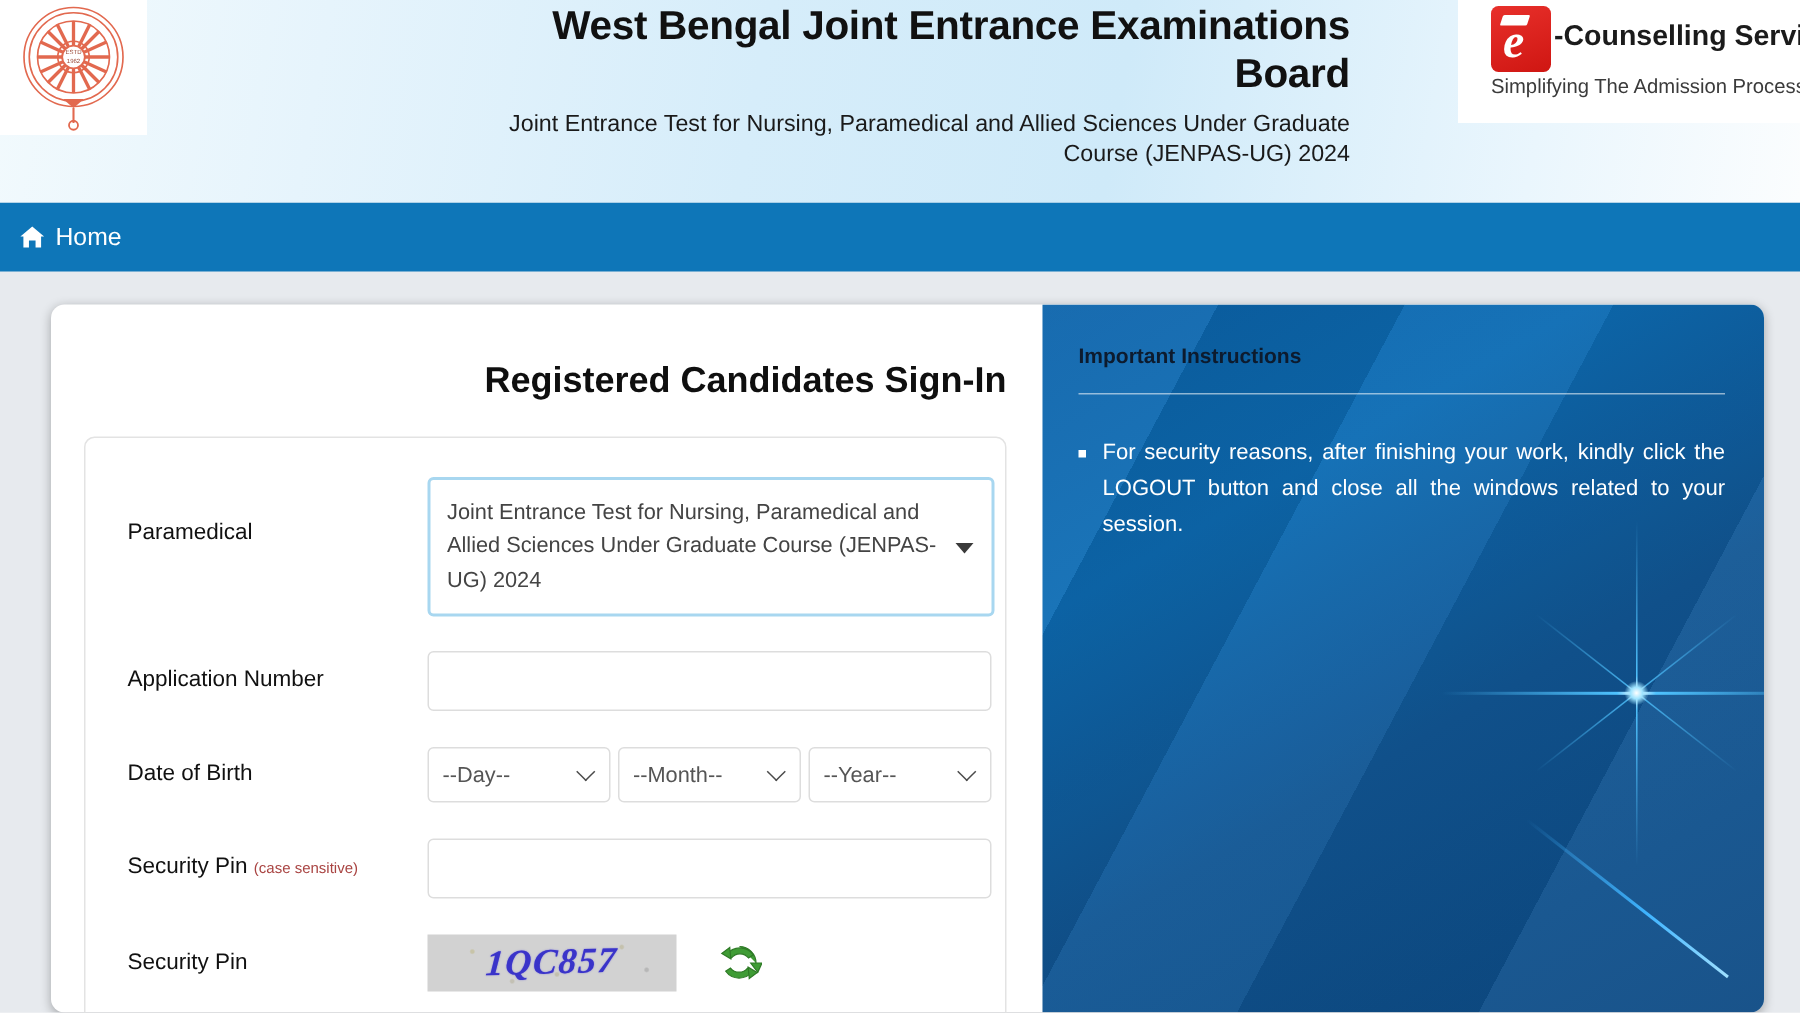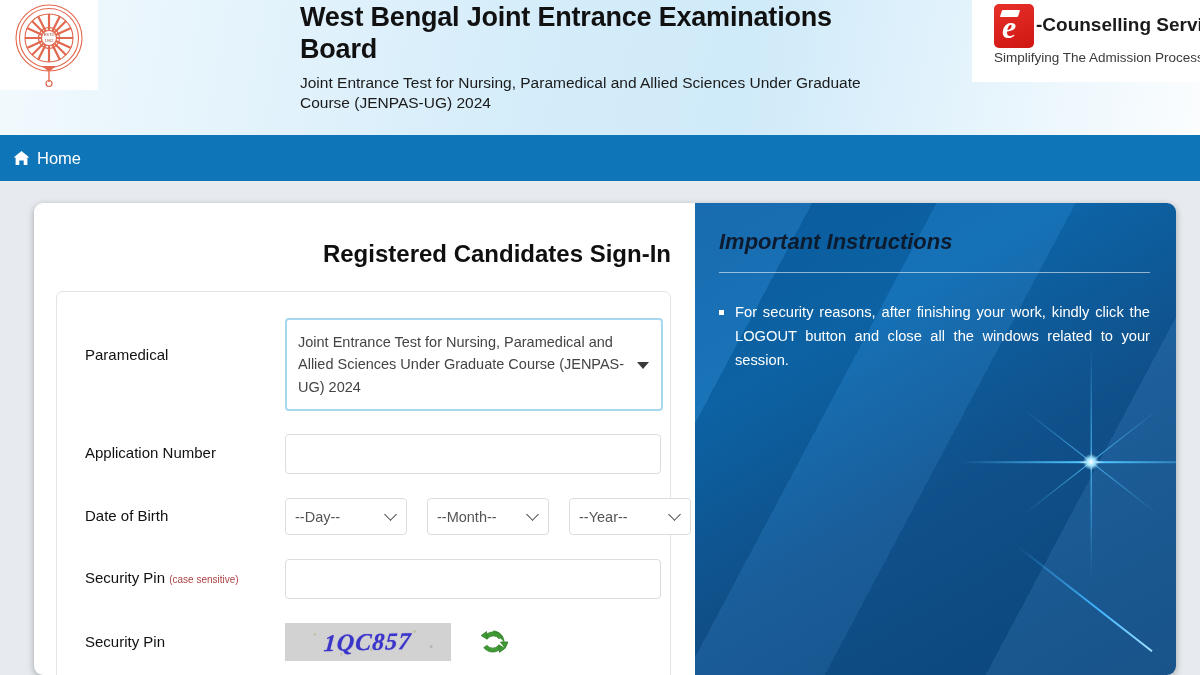--- a/index.html
+++ b/index.html
@@ -26,21 +26,21 @@
     width: 98px; height: 90px;
     background: #ffffff;
     display: flex; align-items: center; justify-content: center;
   }
   .logo-left svg { display:block; }
 
   .header-titles {
     position: absolute;
     left: 300px; top: 0px;
     width: 600px;
-    text-align: left;
+    text-align: right;
   }
   .site-title {
     font-size: 27px;
     font-weight: bold;
     color: #111111;
     line-height: 1.18;
     padding-top: 2px;
     letter-spacing: -0.2px;
   }
   .site-subtitle {
@@ -208,21 +208,21 @@
     height: 40px;
     border: 1px solid #dddddd;
     border-radius: 4px;
     background: #ffffff;
     font-size: 14.5px;
     padding: 0 10px;
     color: #333333;
     font-family: "Liberation Sans", sans-serif;
   }
 
-  .dob-group { display: flex; gap: 20px; }
+  .dob-group { display: flex; gap: 5px; }
   .dob-select {
     width: 122px;
     height: 37px;
     border: 1px solid #dddddd;
     border-radius: 4px;
     background: #ffffff;
     font-size: 14.5px;
     color: #555555;
     padding: 0 9px;
     position: relative;
@@ -283,26 +283,25 @@
   .instructions {
     flex: 1;
     position: relative;
     overflow: hidden;
     background:
       linear-gradient(118deg, rgba(255,255,255,0.055) 0%, rgba(255,255,255,0.055) 16%, rgba(0,0,0,0.09) 16%, rgba(0,0,0,0.09) 33%, rgba(255,255,255,0.04) 33%, rgba(255,255,255,0.04) 52%, rgba(0,0,0,0.07) 52%, rgba(0,0,0,0.07) 74%, rgba(255,255,255,0.05) 74%, rgba(255,255,255,0.05) 100%),
       linear-gradient(150deg, #0b63ab 0%, #0d6cb4 28%, #115694 58%, #0e4f8b 80%, #0d4a84 100%);
     padding: 26px 26px 0 24px;
   }
   .instr-title {
-    font-size: 22px;
+    font-size: 14px;
     font-weight: bold;
     color: #0d1b2e;
     position: relative;
     z-index: 3;
-    font-style: italic;
   }
   .instr-divider {
     margin-top: 17px;
     height: 1px;
     background: rgba(255,255,255,0.55);
     position: relative;
     z-index: 3;
   }
   .instr-list {
     margin-top: 28px;

